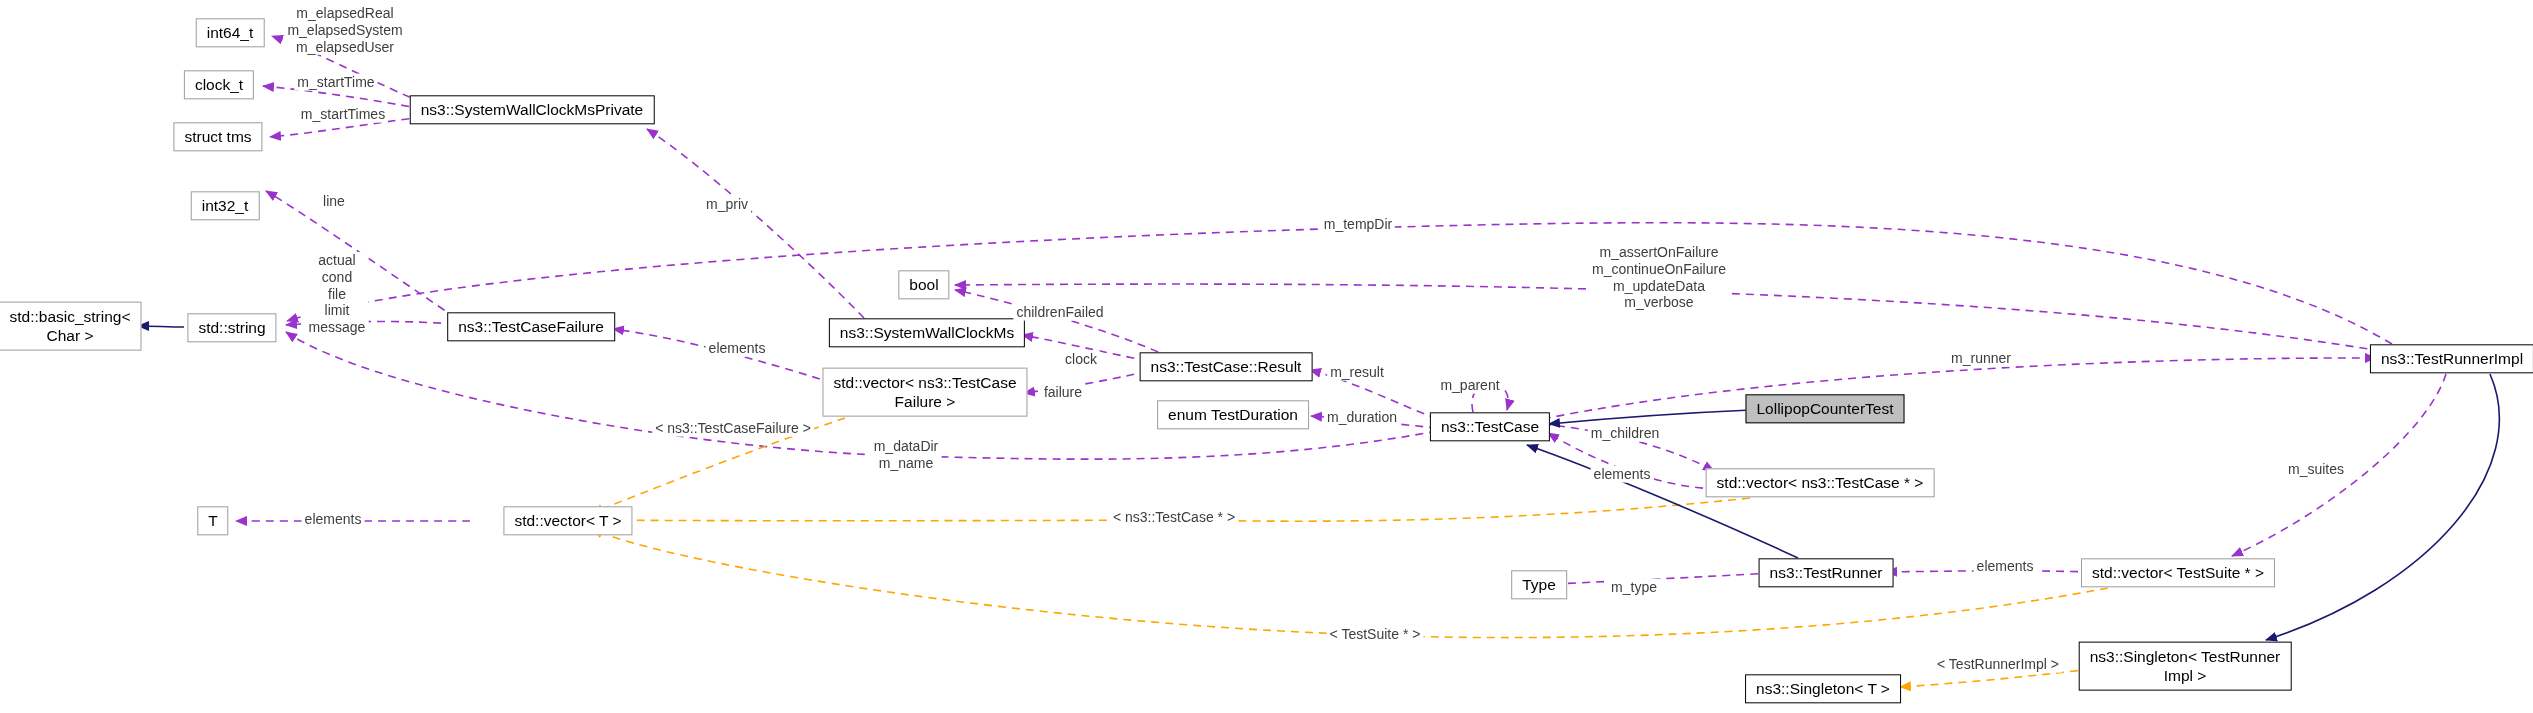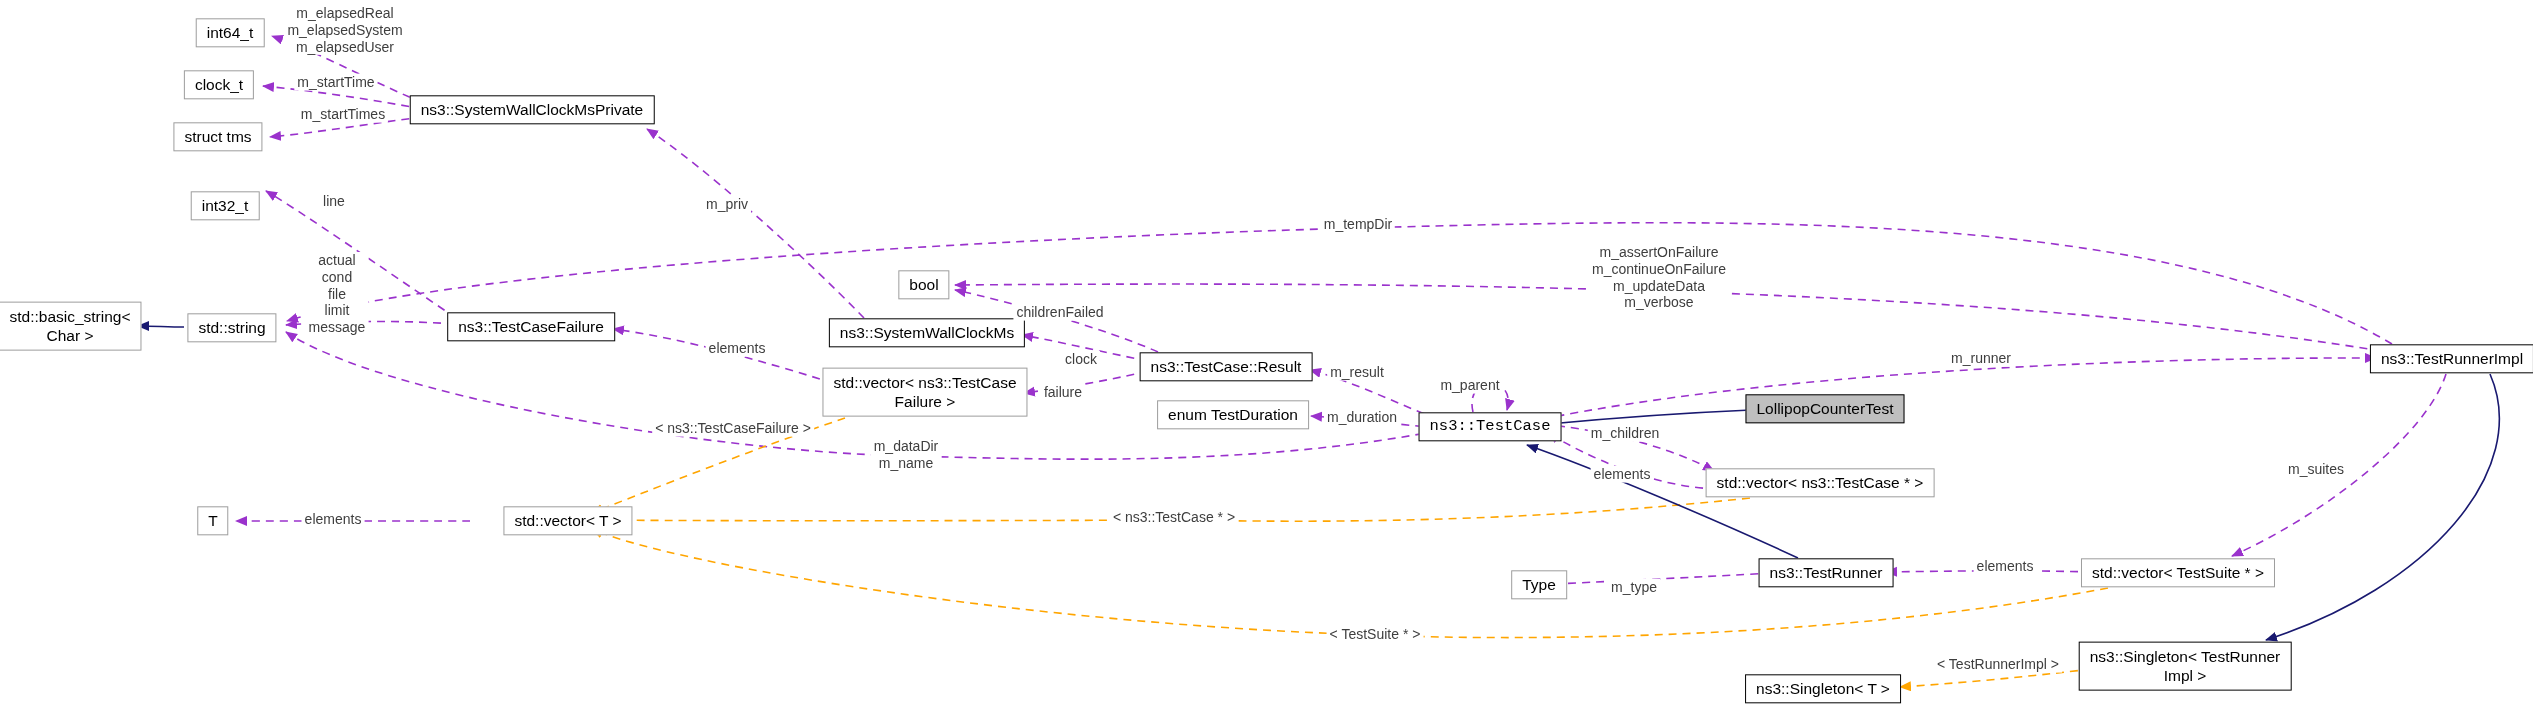--- a/index.html
+++ b/index.html
@@ -86,21 +86,21 @@
 Char &gt;</div>
   <div class="node" style="left:232px; top:328px;">std::string</div>
   <div class="node classbox" style="left:532px; top:110px;">ns3::SystemWallClockMsPrivate</div>
   <div class="node classbox" style="left:531px; top:327px;">ns3::TestCaseFailure</div>
   <div class="node" style="left:924px; top:285px;">bool</div>
   <div class="node classbox" style="left:927px; top:333px;">ns3::SystemWallClockMs</div>
   <div class="node" style="left:925px; top:392px;">std::vector&lt; ns3::TestCase
 Failure &gt;</div>
   <div class="node classbox" style="left:1226px; top:367px;">ns3::TestCase::Result</div>
   <div class="node" style="left:1233px; top:415px;">enum TestDuration</div>
-  <div class="node classbox" style="left:1490px; top:427px;font-family:Liberation Mono, monospace;">ns3::TestCase</div>
+  <div class="node classbox" style="left:1490px; top:427px;">ns3::TestCase</div>
   <div class="node subject" style="left:1825px; top:409px;">LollipopCounterTest</div>
   <div class="node" style="left:1820px; top:483px;">std::vector&lt; ns3::TestCase * &gt;</div>
   <div class="node" style="left:213px; top:521px;">T</div>
   <div class="node" style="left:528px; top:521px;margin-left:40px;">std::vector&lt; T &gt;</div>
   <div class="node" style="left:1499px; top:585px;margin-left:40px;">Type</div>
   <div class="node classbox" style="left:1826px; top:573px;">ns3::TestRunner</div>
   <div class="node" style="left:2178px; top:573px;">std::vector&lt; TestSuite * &gt;</div>
   <div class="node classbox" style="left:2452px; top:359px;">ns3::TestRunnerImpl</div>
   <div class="node classbox" style="left:2185px; top:666px;">ns3::Singleton&lt; TestRunner
 Impl &gt;</div>

